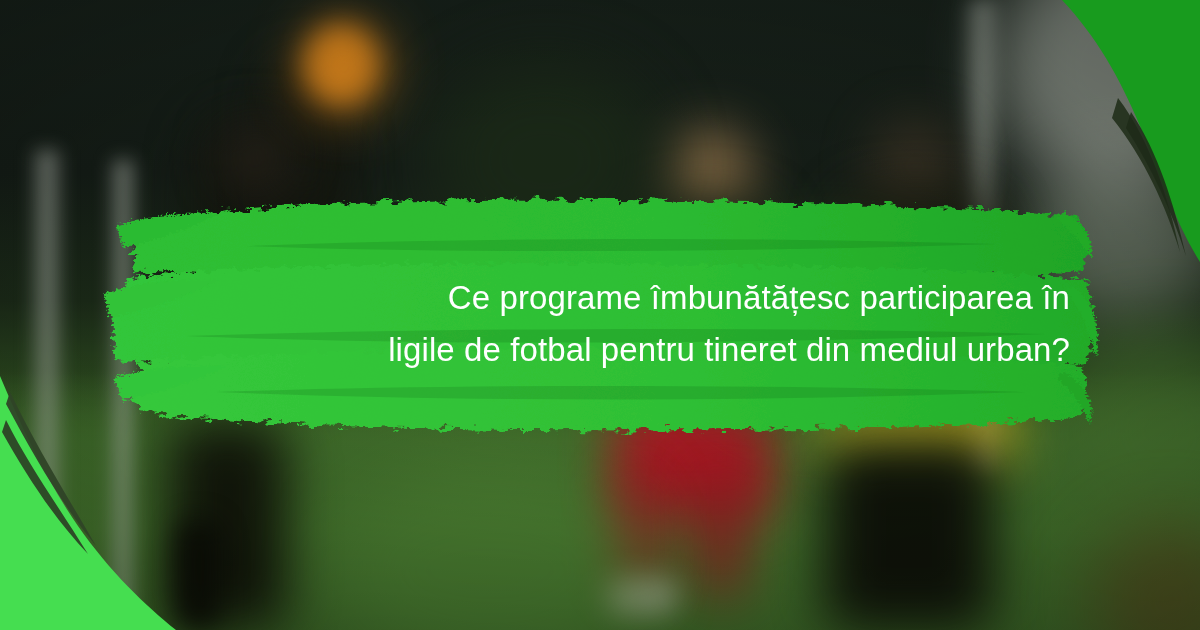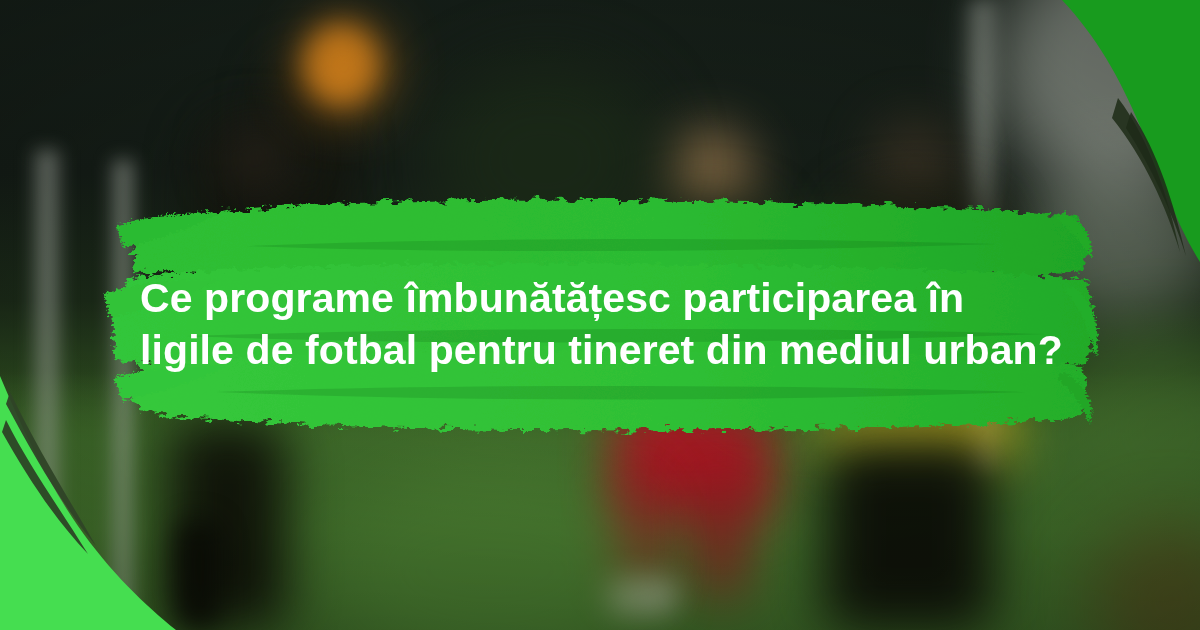--- a/index.html
+++ b/index.html
@@ -88,25 +88,25 @@
     height: 262px;
   }
   .brush-svg { display: block; width: 100%; height: 100%; }
 
   
   .headline {
     position: absolute;
     left: 140px;
     top: 272px;
     width: 930px;
-    text-align: left;
+    text-align: right;
     color: #ffffff;
-    font-size: 41px;
+    font-size: 33px;
     line-height: 52px;
-    font-weight: 700;
+    font-weight: 400;
     letter-spacing: 0.1px;
     white-space: pre-line;
     text-rendering: optimizeLegibility;
   }
 </style>
 </head>
 <body>
 
 <div id="card">
 

